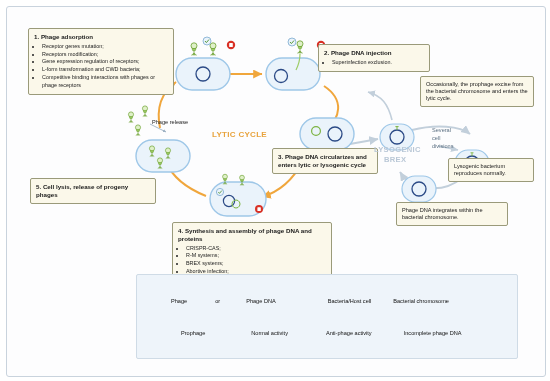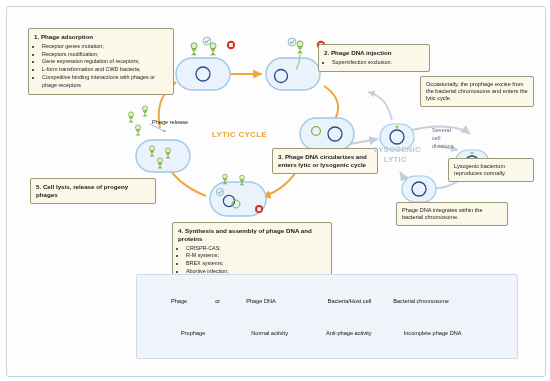--- a/index.html
+++ b/index.html
@@ -253,21 +253,21 @@
     <div class="title" style="font-weight:normal;font-size:5.6px;">Phage DNA integrates within the bacterial chromosome.</div>
   </div>
 
   <div class="plain" style="left:152px;top:118px;">Phage release</div>
 
   <div class="plain" style="left:432px;top:126px;color:#5d7183;">Several cell divisions</div>
 
   <div class="cyclelabel lytic" style="left:212px;top:130px;">LYTIC CYCLE</div>
 
   <div class="cyclelabel lysogenic" style="left:374px;top:145px;">LYSOGENIC</div>
-  <div class="cyclelabel lysogenic" style="left:384px;top:155px;">LYTIC</div>
+  <div class="cyclelabel lysogenic" style="left:384px;top:155px;">BREX</div>
 
   <div class="legend">
     <div class="legend-row" style="top:12px;">
       <div class="legend-item" style="margin-left:34px;">
         <span class="lbl">Phage</span>
       </div>
       <div class="legend-item" style="margin-left:28px;">
         <span class="lbl">or</span>
         <span class="lbl" style="margin-left:22px;">Phage DNA</span>
       </div>

